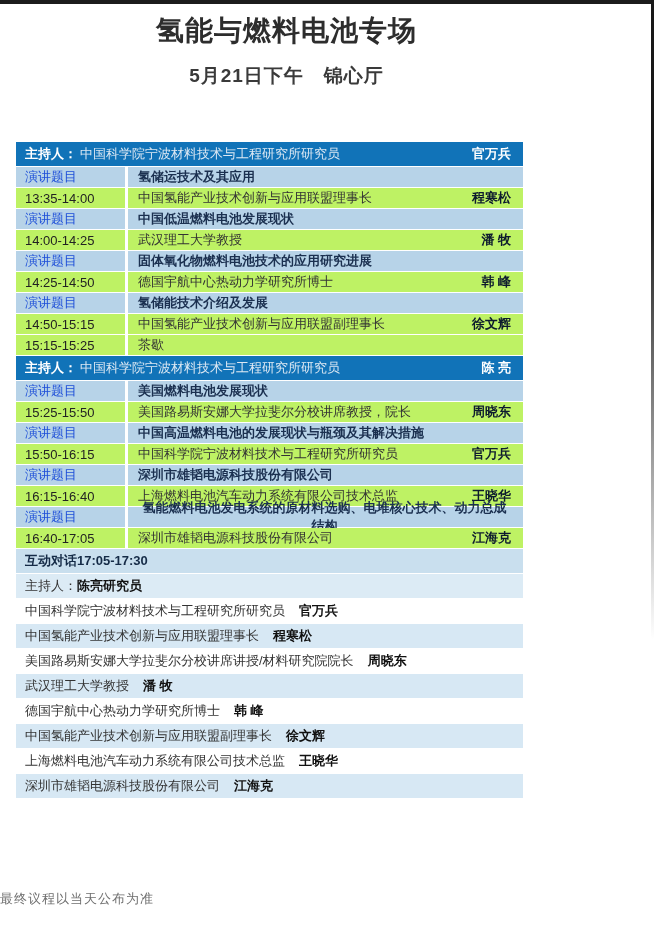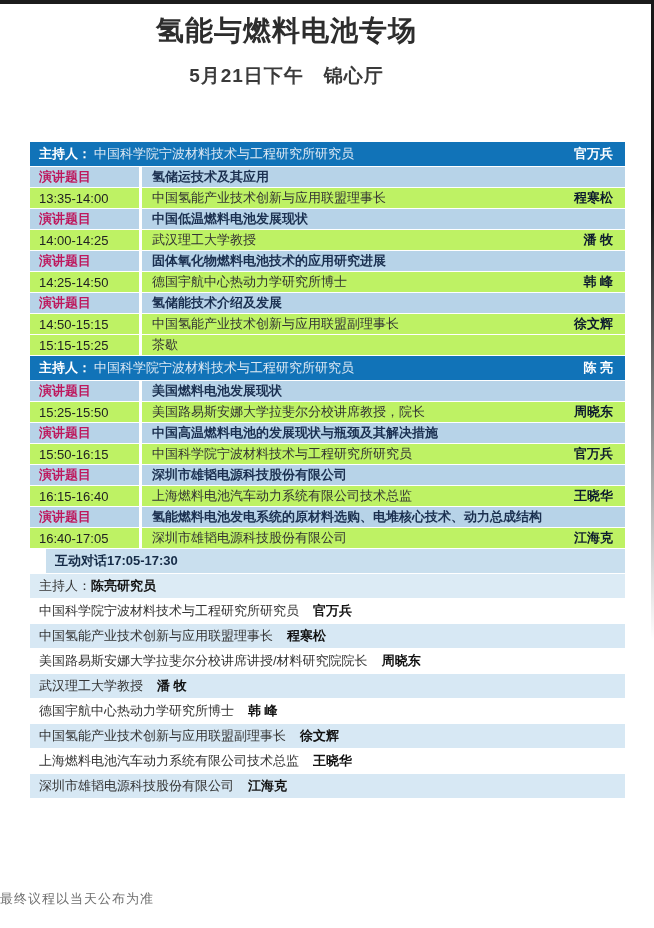--- a/index.html
+++ b/index.html
@@ -10,42 +10,42 @@
   }
   
   .top-bar{position:absolute;top:0;left:0;right:0;height:4px;background:#1c1c1c;}
   .right-edge{position:absolute;top:0;right:0;width:3px;height:640px;
     background:linear-gradient(to bottom,#181818 0%,#181818 32%,rgba(24,24,24,0) 100%);}
   
   .head{position:absolute;top:12px;left:0;width:573px;text-align:center;}
   .title{font-size:28px;font-weight:700;color:#2d2d2d;letter-spacing:1px;}
   .subtitle{font-size:19px;font-weight:700;color:#3a3a3a;margin-top:13px;letter-spacing:1px;}
   
-  .agenda{position:absolute;top:142px;left:30px;width:595px;}
+  .agenda{position:absolute;top:142px;left:16px;width:507px;}
   .row{display:flex;margin-bottom:1px;font-size:13px;}
   .row .c1{flex:none;width:100px;padding-left:9px;display:flex;align-items:center;}
-  .row .c2{flex:1;margin-left:3px;padding-left:10px;padding-right:12px;display:flex;align-items:center;}
+  .row .c2{flex:1;margin-left:3px;padding-left:10px;padding-right:12px;display:flex;align-items:center;text-align:center;}
   .row.topic{height:20px;}
   .row.talk{height:20px;}
   .row.topic .c1,.row.topic .c2{background:#b7d3e8;}
   .row.talk .c1,.row.talk .c2{background:#bef264;}
-  .row .t-label{font-weight:700;color:#be185d;}
+  .row .t-label{font-weight:400;color:#1d4ed8;}
   .row .t-title{font-weight:700;color:#1b3050;}
   .row .t-time{color:#222222;}
   .row .t-aff{color:#333333;}
   .row .t-name{font-weight:700;color:#0d1b2e;margin-left:auto;}
   .row.host{height:24px;background:#1173b8;color:#ffffff;align-items:center;
     padding-left:9px;padding-right:12px;}
   .row.host .h-label{font-weight:700;color:#ffffff;}
   .row.host .h-text{color:#dce8f3;margin-left:3px;}
   .row.host .h-name{font-weight:700;color:#ffffff;margin-left:auto;}
   
   .drow{height:24px;margin-bottom:1px;display:flex;align-items:center;
     padding-left:9px;font-size:13px;}
-  .drow.d-title{background:#c9dfee;font-weight:700;color:#152b47;margin-left:16px;}
+  .drow.d-title{background:#c9dfee;font-weight:700;color:#152b47;}
   .drow.d-host{background:#dcebf5;color:#333333;}
   .drow.d-host .dh-name{font-weight:700;color:#111111;}
   .drow.d-even{background:#ffffff;}
   .drow.d-odd{background:#d7e8f4;}
   .drow .d-aff{color:#333333;}
   .drow .d-name{font-weight:700;color:#111111;margin-left:14px;}
   
   .footer{position:absolute;bottom:20px;left:0;width:642px;text-align:left;
     font-size:13px;color:#6f6f6f;letter-spacing:1px;}
 </style>

